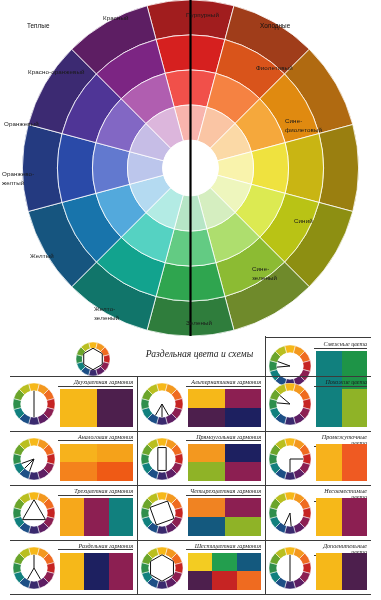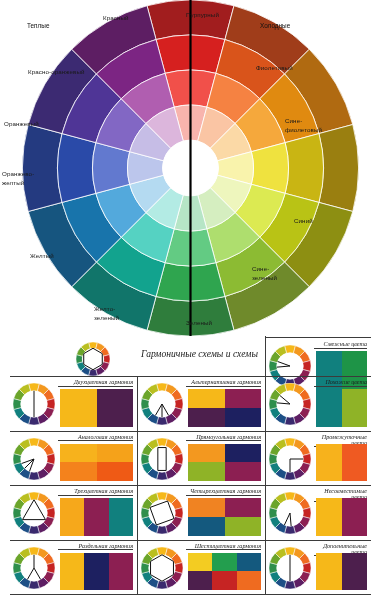--- a/index.html
+++ b/index.html
@@ -124,21 +124,21 @@
         <path d="M12.600076233257145,33.420739046914164 A17,17 0 0 1 4.979184719828693,29.02081528017131 L9.426886373492076,24.573113626507926 A10.71,10.71 0 0 0 14.228048026952,27.345065599555923 Z" fill="#1d4f86" stroke="#fff" stroke-width="0.5"></path>
         <path d="M4.979184719828693,29.02081528017131 A17,17 0 0 1 0.5792609530858392,21.39992376674286 L6.654934400444079,19.771951973048 A10.71,10.71 0 0 0 9.426886373492076,24.573113626507926 Z" fill="#11807e" stroke="#fff" stroke-width="0.5"></path>
         <path d="M0.5792609530858392,21.39992376674286 A17,17 0 0 1 0.5792609530858357,12.600076233257154 L6.654934400444077,14.228048026952006 A10.71,10.71 0 0 0 6.654934400444079,19.771951973048 Z" fill="#2f8f4c" stroke="#fff" stroke-width="0.5"></path>
         <path d="M0.5792609530858357,12.600076233257154 A17,17 0 0 1 4.979184719828689,4.979184719828693 L9.426886373492074,9.426886373492076 A10.71,10.71 0 0 0 6.654934400444077,14.228048026952006 Z" fill="#6ba52b" stroke="#fff" stroke-width="0.5"></path>
         <path d="M4.979184719828689,4.979184719828693 A17,17 0 0 1 12.600076233257148,0.5792609530858392 L14.228048026952004,6.654934400444077 A10.71,10.71 0 0 0 9.426886373492074,9.426886373492076 Z" fill="#b9bf20" stroke="#fff" stroke-width="0.5"></path>
         <circle cx="17" cy="17" r="10.71" fill="#fff"></circle>
         <g stroke="#111" stroke-width="1" fill="none">
           <polygon points="17,6.289999999999999 26.27513207453134,11.645 26.27513207453134,22.355 17,27.71 7.724867925468661,22.355 7.724867925468661,11.645"></polygon>
         </g>
       </svg>
-    <div id="schemes-title">Гармоничные схемы и схемы</div>
+    <div id="schemes-title">Раздельная цвета и схемы</div>
     <div class="grid" id="grid">
         <div class="cell" style="left: 256px; top: -38px; width: 105px; height: 54.5px;">
           <svg width="42" height="42" viewBox="0 0 42 42" style="position: absolute; left: 3px; top: 5px;">
             <path d="M15.564800052847062,0.7155576479295647 A21,21 0 0 1 26.435199947152935,0.7155576479295647 L24.42417596670635,8.220801318195626 A13.23,13.23 0 0 0 17.57582403329365,8.220801318195626 Z" fill="#f6b819" stroke="#fff" stroke-width="0.5"></path>
             <path d="M26.435199947152935,0.7155576479295647 A21,21 0 0 1 35.8492424049175,6.150757595082503 L30.355022715098023,11.644977284901977 A13.23,13.23 0 0 0 24.42417596670635,8.220801318195626 Z" fill="#f3981f" stroke="#fff" stroke-width="0.5"></path>
             <path d="M35.8492424049175,6.150757595082503 A21,21 0 0 1 41.284442352070435,15.564800052847065 L33.779198681804374,17.57582403329365 A13.23,13.23 0 0 0 30.355022715098023,11.644977284901977 Z" fill="#ef6b20" stroke="#fff" stroke-width="0.5"></path>
             <path d="M41.284442352070435,15.564800052847065 A21,21 0 0 1 41.284442352070435,26.435199947152935 L33.779198681804374,24.42417596670635 A13.23,13.23 0 0 0 33.779198681804374,17.57582403329365 Z" fill="#c62423" stroke="#fff" stroke-width="0.5"></path>
             <path d="M41.284442352070435,26.435199947152935 A21,21 0 0 1 35.8492424049175,35.8492424049175 L30.355022715098023,30.355022715098023 A13.23,13.23 0 0 0 33.779198681804374,24.42417596670635 Z" fill="#8c1f52" stroke="#fff" stroke-width="0.5"></path>
             <path d="M35.8492424049175,35.8492424049175 A21,21 0 0 1 26.435199947152935,41.284442352070435 L24.42417596670635,33.779198681804374 A13.23,13.23 0 0 0 30.355022715098023,30.355022715098023 Z" fill="#5d1e63" stroke="#fff" stroke-width="0.5"></path>
             <path d="M26.435199947152935,41.284442352070435 A21,21 0 0 1 15.564800052847062,41.284442352070435 L17.57582403329365,33.779198681804374 A13.23,13.23 0 0 0 24.42417596670635,33.779198681804374 Z" fill="#3a2a6e" stroke="#fff" stroke-width="0.5"></path>

